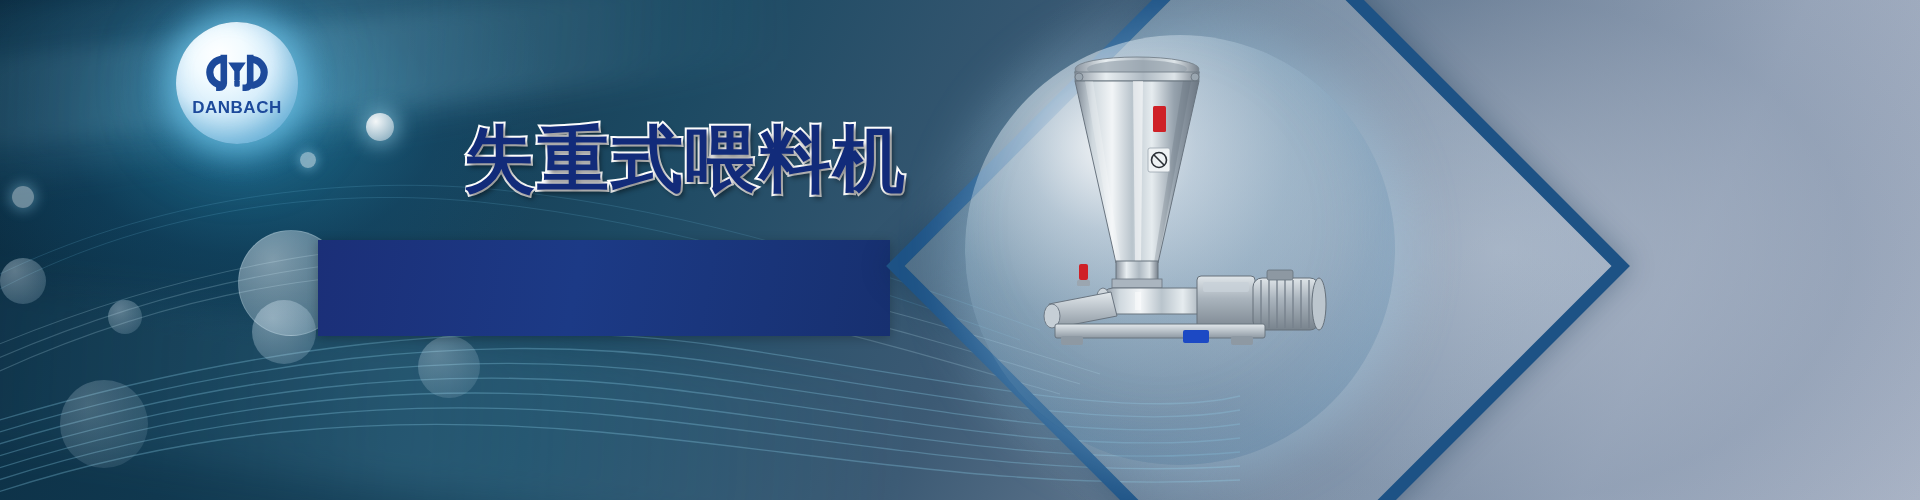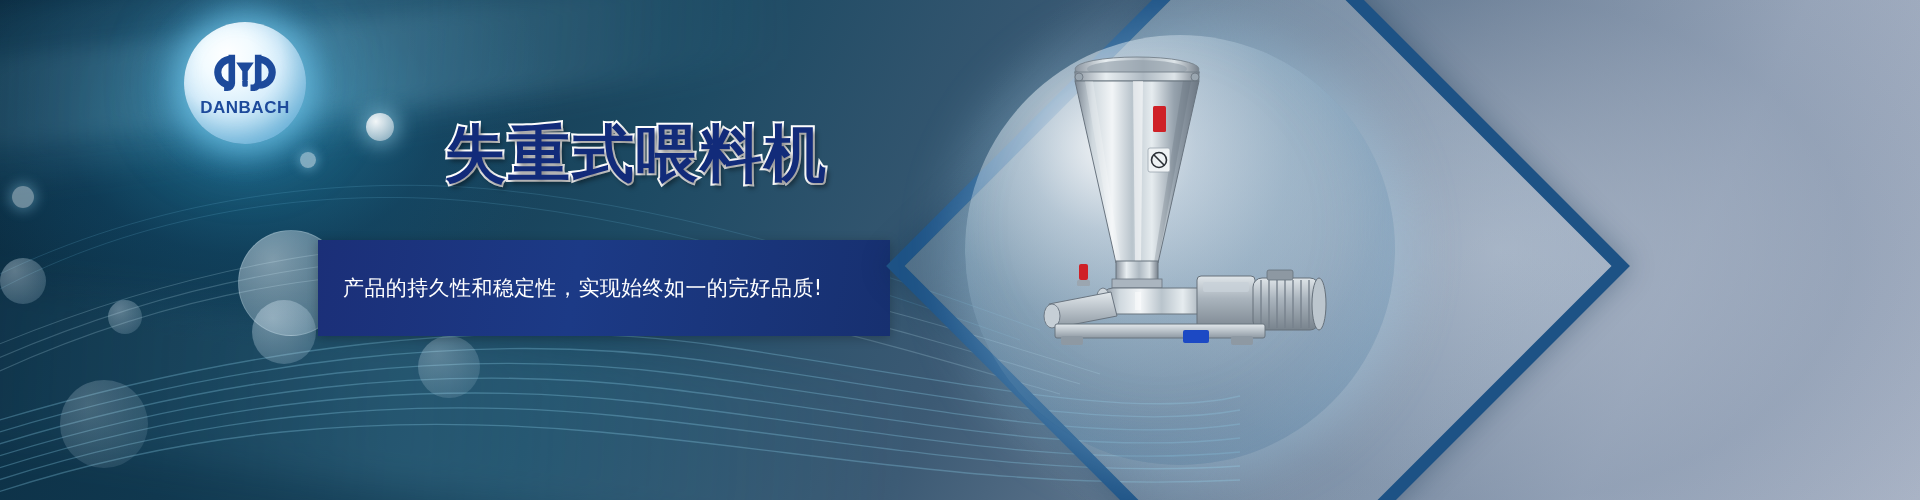--- a/index.html
+++ b/index.html
@@ -25,41 +25,41 @@
       transform:rotate(-6deg);filter:blur(10px);}
   .s3{left:-100px;top:330px;width:1000px;height:160px;
       background:linear-gradient(85deg,rgba(90,170,210,0.00),rgba(110,190,225,0.16),rgba(90,170,210,0.00));
       transform:rotate(7deg);filter:blur(18px);}
   
   #waves{position:absolute;left:0;bottom:0;width:1250px;height:320px;pointer-events:none;}
   
   .bub{position:absolute;border-radius:50%;pointer-events:none;}
   
   #logo-sphere{
-    position:absolute;left:184px;top:22px;width:122px;height:122px;border-radius:50%;
+    position:absolute;left:176px;top:22px;width:122px;height:122px;border-radius:50%;
     background:
       radial-gradient(circle at 36% 28%, #ffffff 0%, #f2fbff 22%, #d8eefb 45%, #a9d6ee 66%, #7ec0e2 82%, #bfe4f5 94%, rgba(200,235,250,0.55) 100%);
     box-shadow:0 0 26px 10px rgba(120,205,240,0.55), 0 0 60px 22px rgba(60,150,200,0.30), inset -8px -10px 22px rgba(70,150,195,0.35);
     display:flex;flex-direction:column;align-items:center;justify-content:center;
   }
   #logo-glow{
     position:absolute;left:136px;top:-16px;width:204px;height:204px;border-radius:50%;
     background:radial-gradient(circle,rgba(150,220,250,0.34) 0%, rgba(90,180,225,0.16) 42%, rgba(0,0,0,0) 70%);
     pointer-events:none;
   }
   #logo-mark{width:66px;height:48px;margin-bottom:1px;}
   #logo-word{
     font-size:17px;font-weight:bold;letter-spacing:0.5px;color:#1d4a9b;
     font-family:"Liberation Sans",sans-serif;line-height:1;
   }
   
   #title{
-    position:absolute;left:444px;top:112px;
+    position:absolute;left:463px;top:112px;
     font-family:"DejaVu Sans","Liberation Sans",sans-serif;
-    font-size:62px;font-weight:bold;letter-spacing:2px;
+    font-size:72px;font-weight:bold;letter-spacing:2px;
     color:#122b7a;
     -webkit-text-stroke:4px #ffffff;
     paint-order:stroke fill;
     text-shadow:3px 4px 5px rgba(0,0,0,0.45);
     white-space:nowrap;
   }
   
   #tagline-box{
     position:absolute;left:318px;top:240px;width:572px;height:96px;
     background:linear-gradient(100deg,#1b2f78 0%, #1c3a86 45%, #173070 100%);
@@ -143,21 +143,20 @@
       <path d="M78 8 h12 v52 a14 14 0 0 1 -14 14 h-6 v-12 h5 a4 4 0 0 0 3 -4 z" fill="#1d4a9b"></path>
       <path d="M44 22 h32 l-11 16 v16 h-10 v-16 z" fill="#1d4a9b"></path>
       <rect x="55" y="54" width="10" height="12" rx="2" fill="#1d4a9b"></rect>
     </svg>
     <div id="logo-word">DANBACH</div>
   </div>
 
   <div id="title">失重式喂料机</div>
 
   <div id="tagline-box">
-    <div id="tagline-cn">产品的持久性和稳定性，实现始终如一的完好品质!</div>
   </div>
 
   <div id="diamond-wrap">
     <div id="diamond"></div>
   </div>
 
   <div id="prod-sphere"></div>
 
   <svg id="machine" viewBox="0 0 330 300">
     <defs>

